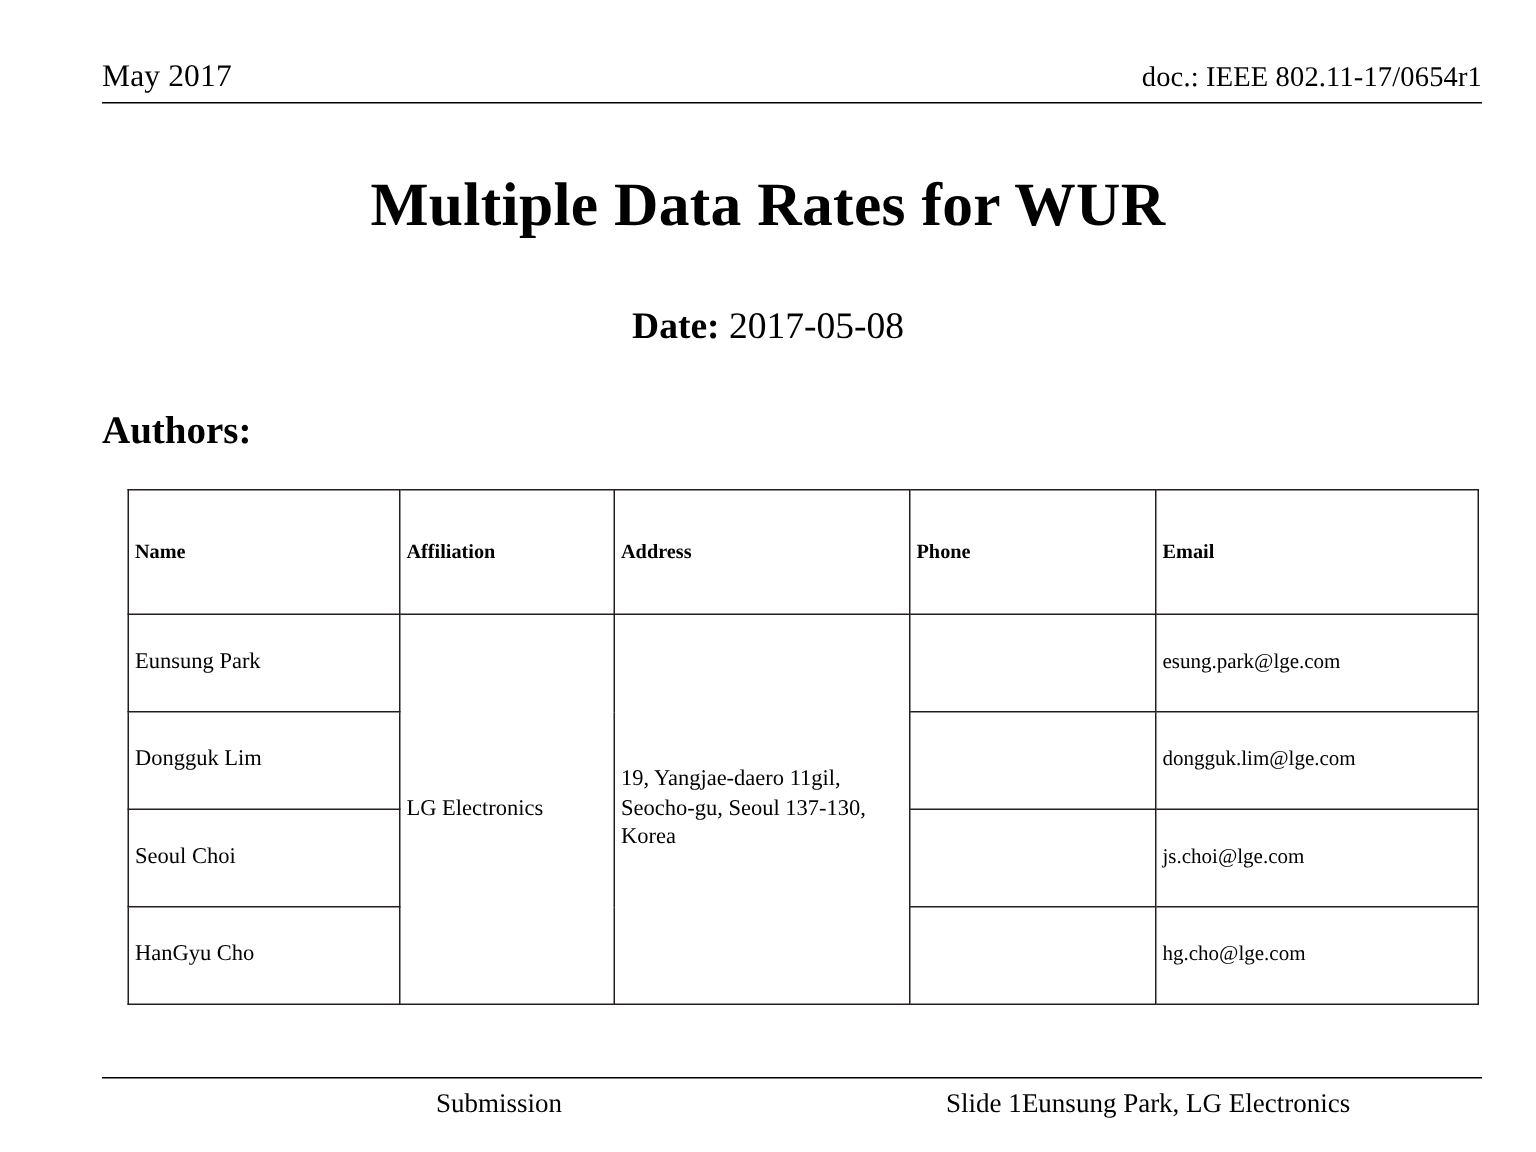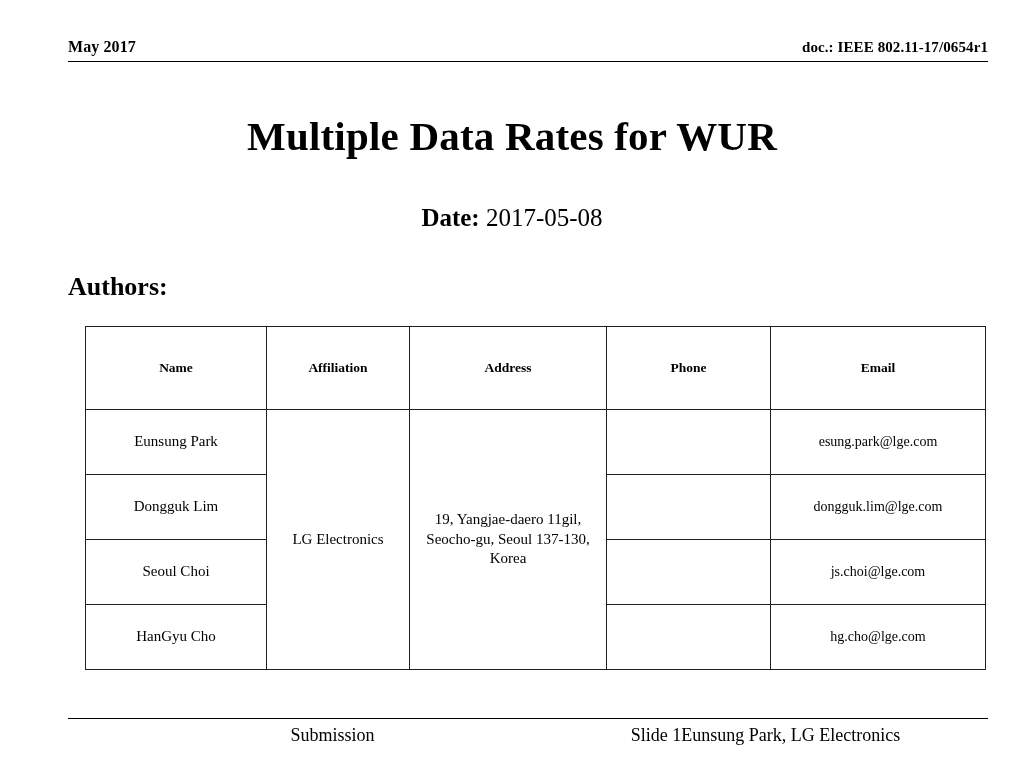--- a/index.html
+++ b/index.html
@@ -27,27 +27,27 @@
     left: 68px;
     top: 38px;
     width: 920px;
     display: flex;
     justify-content: space-between;
     align-items: baseline;
     border-bottom: 1.6px solid #000000;
     padding-bottom: 5px;
   }
   .header-date {
-    font-size: 16px;
-    font-weight: bold;
+    font-size: 21px;
+    font-weight: normal;
     letter-spacing: 0.1px;
   }
   .header-doc {
-    font-size: 15px;
-    font-weight: bold;
+    font-size: 19px;
+    font-weight: normal;
     letter-spacing: 0.1px;
   }
 
   
   .slide-title {
     position: absolute;
     left: 0;
     top: 112px;
     width: 1024px;
     text-align: center;
@@ -86,21 +86,20 @@
     top: 326px;
     width: 855px;
   }
   table.authors {
     border-collapse: collapse;
     width: 855px;
     table-layout: fixed;
   }
   table.authors td {
     border: 1.5px solid #231f20;
-    text-align: center;
     vertical-align: middle;
     padding: 2px 4px;
     font-size: 15px;
     line-height: 1.33;
     margin-top: 44px;
   }
   table.authors td.hdr {
     font-weight: bold;
     font-size: 13.5px;
     height: 78px;

